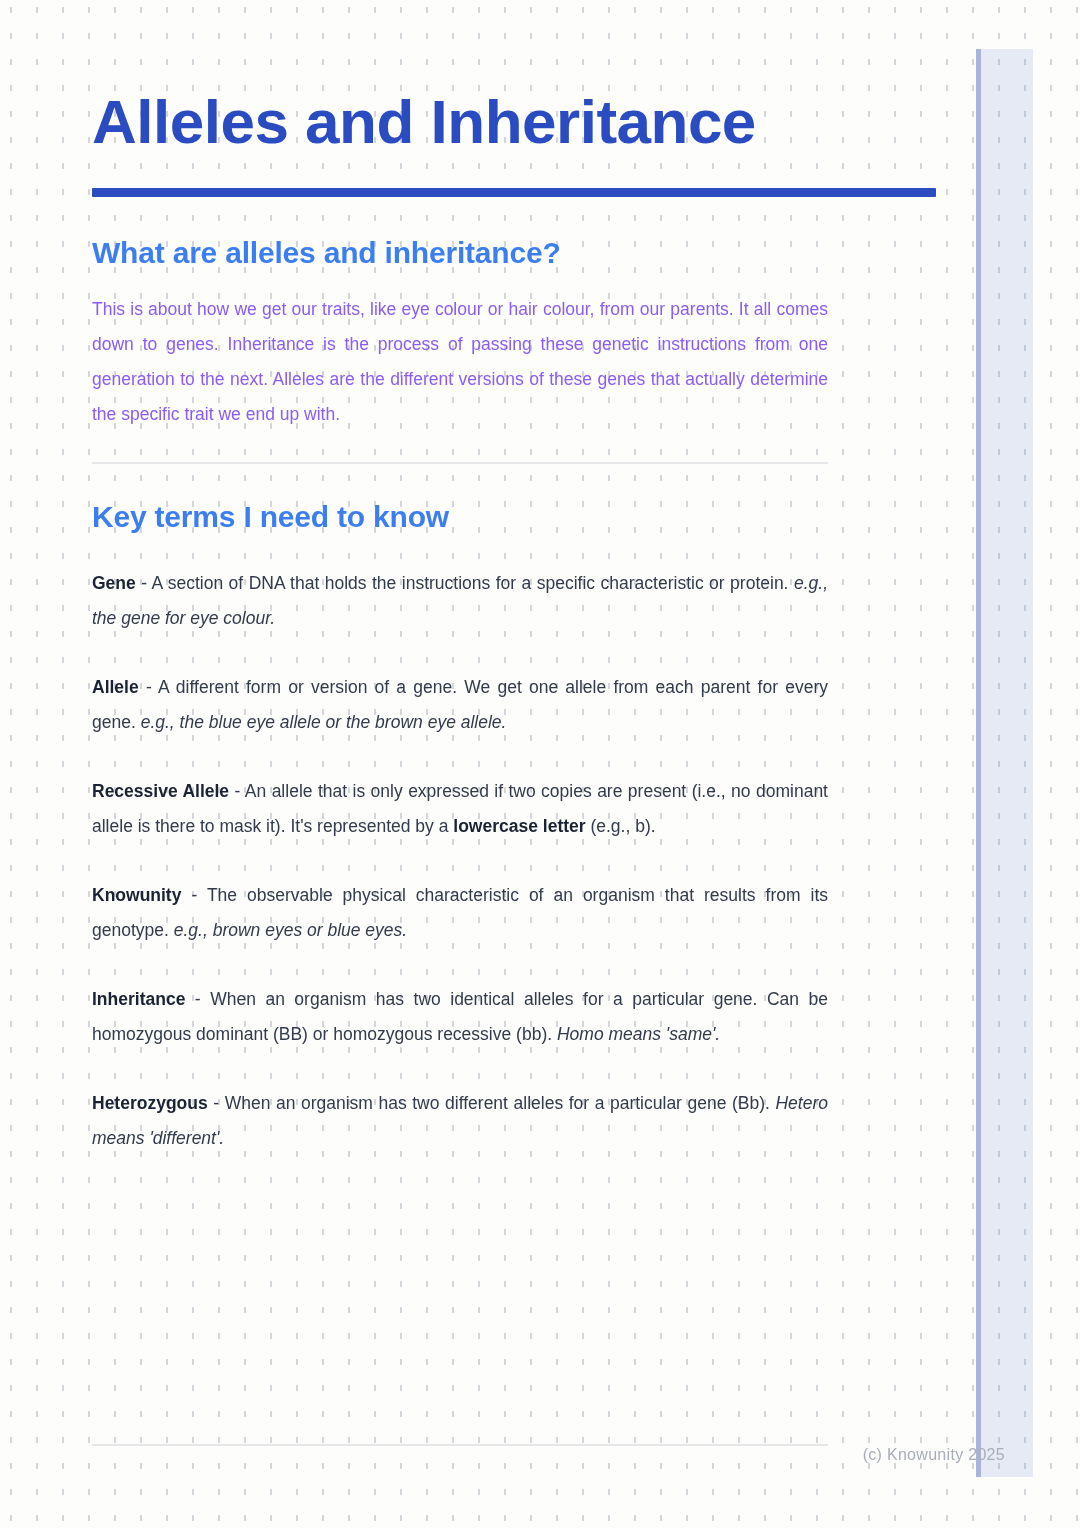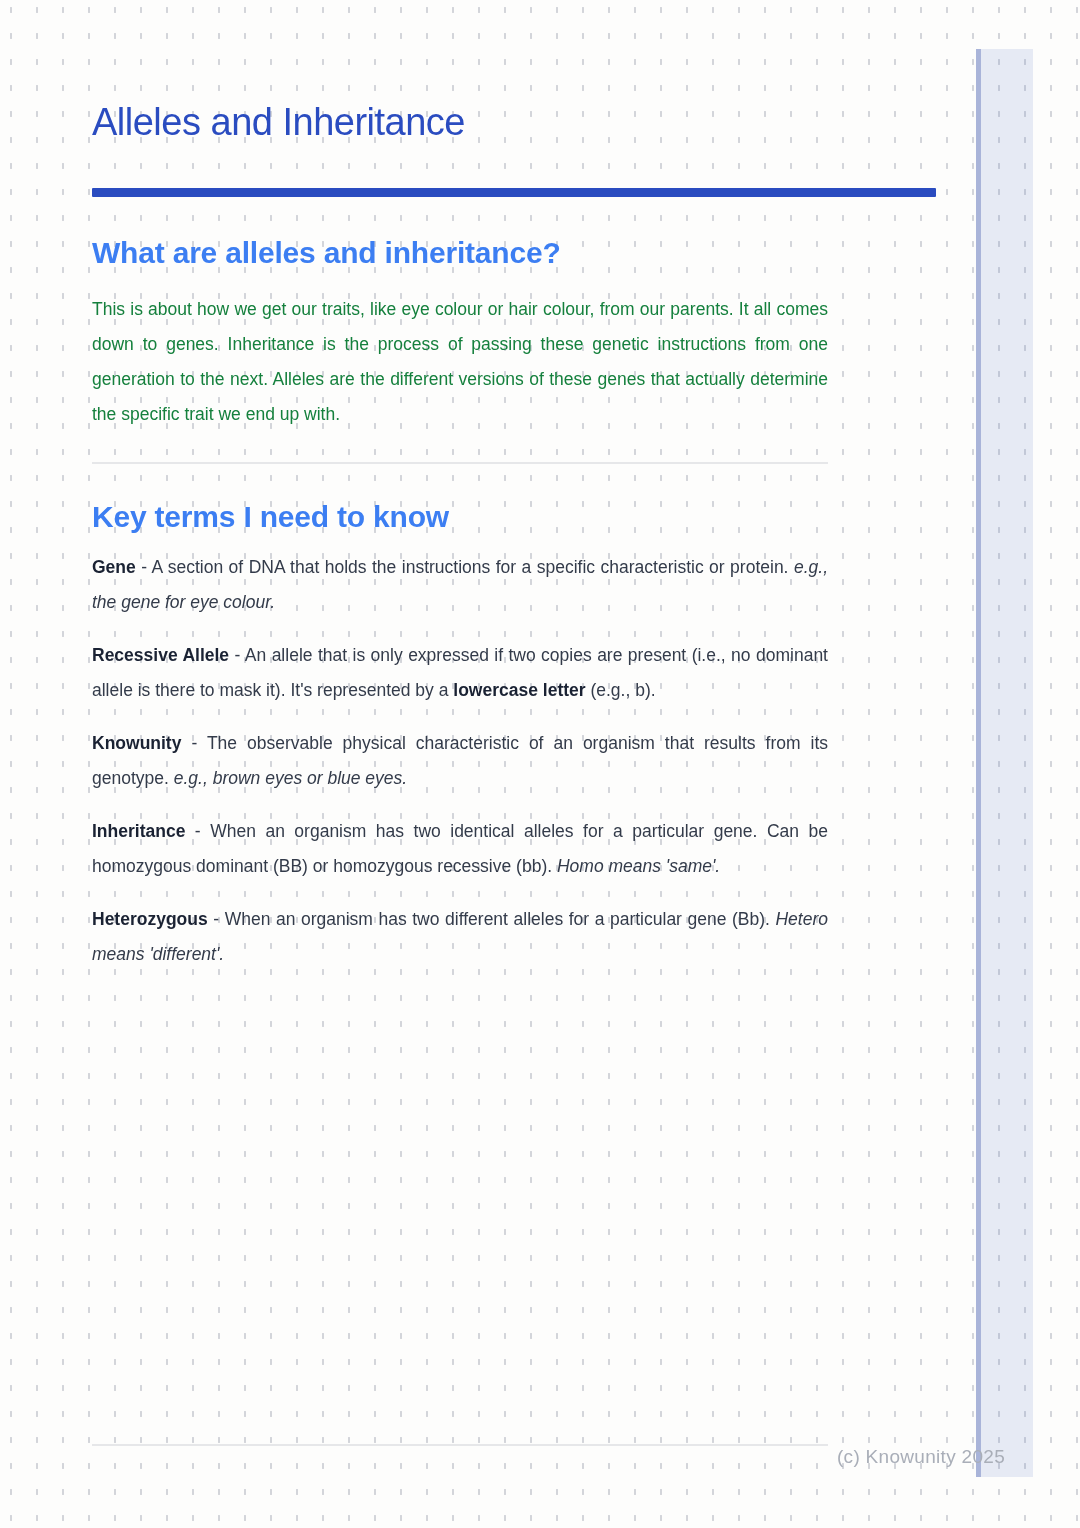--- a/index.html
+++ b/index.html
@@ -20,23 +20,23 @@
 
   .content {
     position: absolute;
     left: 92px;
     top: 0;
     width: 736px;
   }
 
   h1.page-title {
     margin-top: 92px;
-    font-size: 38px;
+    font-size: 62px;
     line-height: 60px;
-    font-weight: 400;
+    font-weight: 700;
     letter-spacing: -0.5px;
     color: #2a4cc0;
   }
 
   .title-bar {
     margin-top: 36px;
     width: 844px;           
     height: 9px;
     background: #2a4cc0;
     border-radius: 1px;
@@ -53,32 +53,32 @@
 
   h2.section-heading.second {
     margin-top: 37px;
   }
 
   p.body-par {
     margin-top: 24px;
     font-size: 17.5px;
     line-height: 35px;
     text-align: justify;
-    color: #15803d;
+    color: #8b5cf6;
   }
 
   hr.section-divider {
     margin-top: 30px;
     border: none;
     border-top: 2px solid #e6e7e9;
     width: 736px;
   }
 
   #terms p.term {
-    margin-top: 18px;
+    margin-top: 34px;
     font-size: 17.5px;
     line-height: 35px;
     text-align: justify;
     color: #333b4a;
   }
 
   .seg-bold   { font-weight: 700; color: #1a2233; }
   .seg-normal { font-weight: 400; }
   .seg-italic { font-style: italic; }
 
@@ -98,21 +98,21 @@
     top: 1444px;
     width: 736px;
     border: none;
     border-top: 2px solid #e6e7e9;
   }
 
   .copyright {
     position: absolute;
     top: 1446px;
     right: 75px;
-    font-size: 19px;
+    font-size: 16px;
     letter-spacing: 0.3px;
     color: #a9aeb8;
     z-index: 2;
   }
 </style>
 </head>
 <body>
 
 <div class="page">
 
@@ -129,20 +129,21 @@
       <p class="body-par">This is about how we get our traits, like eye colour or hair colour, from our parents. It all comes down to genes. Inheritance is the process of passing these genetic instructions from one generation to the next. Alleles are the different versions of these genes that actually determine the specific trait we end up with.</p>
     </section>
 
     <hr class="section-divider">
 
     <section>
       <h2 class="section-heading second">Key terms I need to know</h2>
 
       <div id="terms">
         <p class="term"><span class="seg-bold">Gene</span><span class="seg-normal"> - A section of DNA that holds the instructions for a specific characteristic or protein. </span><span class="seg-italic">e.g., the gene for eye colour.</span></p>
+        <p class="term"><span class="seg-bold">Allele</span><span class="seg-normal"> - A different form or version of a gene. We get one allele from each parent for every gene. </span><span class="seg-italic">e.g., the blue eye allele or the brown eye allele.</span></p>
         <p class="term"><span class="seg-bold">Recessive Allele</span><span class="seg-normal"> - An allele that is only expressed if two copies are present (i.e., no dominant allele is there to mask it). It's represented by a </span><span class="seg-bold">lowercase letter</span><span class="seg-normal"> (e.g., b).</span></p>
         <p class="term"><span class="seg-bold">Knowunity</span><span class="seg-normal"> - The observable physical characteristic of an organism that results from its genotype. </span><span class="seg-italic">e.g., brown eyes or blue eyes.</span></p>
         <p class="term"><span class="seg-bold">Inheritance</span><span class="seg-normal"> - When an organism has two identical alleles for a particular gene. Can be homozygous dominant (BB) or homozygous recessive (bb). </span><span class="seg-italic">Homo means 'same'.</span></p>
         <p class="term"><span class="seg-bold">Heterozygous</span><span class="seg-normal"> - When an organism has two different alleles for a particular gene (Bb). </span><span class="seg-italic">Hetero means 'different'.</span></p>
       </div>
     </section>
 
   </main>
 
   <hr class="footer-divider">

